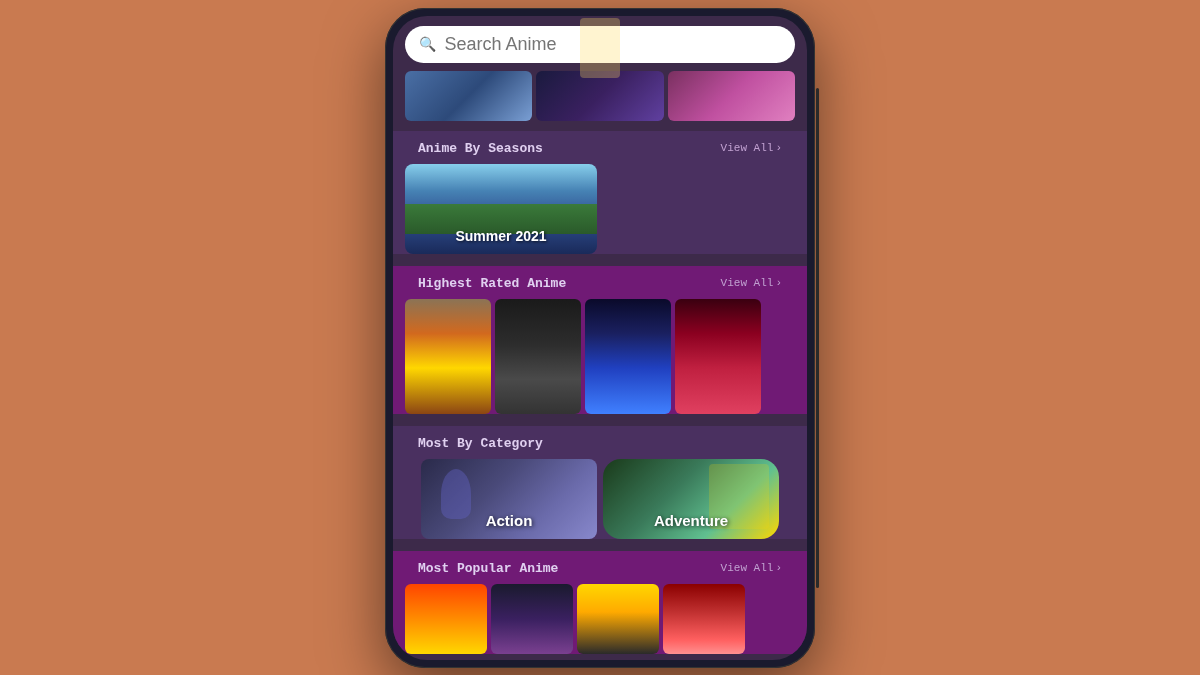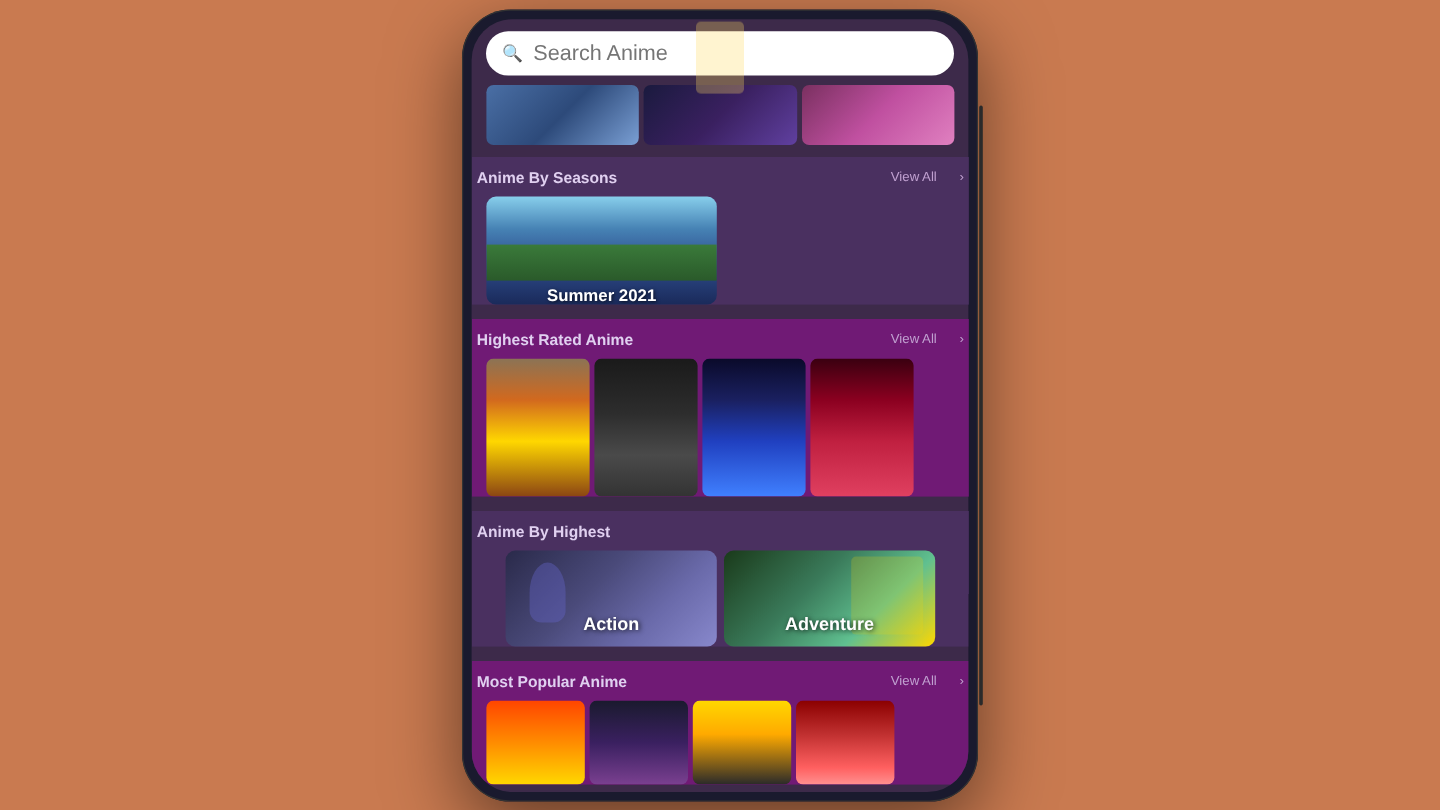--- a/index.html
+++ b/index.html
@@ -96,54 +96,55 @@
 
     .banner-thumb-3 {
       background: linear-gradient(135deg, #7a3060 0%, #c050a0 50%, #e080c0 100%);
     }
 
     
     .section-header {
       display: flex;
       justify-content: space-between;
       align-items: center;
-      padding: 4px 4px 8px;
+      padding: 4px 25px 8px;
+      font-family: Liberation Mono, monospace;
     }
 
     .section-title {
       color: #e0d0f0;
       font-size: 13px;
       font-weight: 600;
     }
 
     .view-all {
       color: #c0a0d0;
       font-size: 11px;
       display: flex;
-      gap: 19px;
+      gap: 2px;
     }
 
     
     .seasons-grid {
       display: grid;
       grid-template-columns: 1fr 1fr;
       gap: 6px;
       padding: 0 12px;
       margin-bottom: 12px;
     }
 
     .season-card {
       border-radius: 8px;
       height: 90px;
       position: relative;
       overflow: hidden;
       display: flex;
       align-items: flex-end;
       justify-content: center;
-      padding-bottom: 0;
+      padding-bottom: 10px;
       text-align: right;
     }
 
     .season-summer {
       background: linear-gradient(180deg, #87CEEB 0%, #4682B4 30%, #2F4F8F 60%, #1a2a5a 100%);
     }
 
     .season-summer::before {
       content: '';
       position: absolute;
@@ -233,20 +234,21 @@
       justify-content: center;
       padding-bottom: 10px;
     }
 
     .category-action {
       background: linear-gradient(135deg, #2a2a4a 0%, #4a4a7a 40%, #6a6aaa 70%, #8888cc 100%);
     }
 
     .category-adventure {
       background: linear-gradient(135deg, #1a3a1a 0%, #3a7a5a 40%, #60c090 70%, #ffd700 100%);
+      border-radius: 18px;
     }
 
     .category-label {
       color: #fff;
       font-size: 15px;
       font-weight: bold;
       text-shadow: 1px 1px 4px rgba(0,0,0,0.8);
       position: relative;
       z-index: 1;
     }
@@ -391,21 +393,21 @@
         <div class="rated-row">
           <div class="rated-card rated-1"></div>
           <div class="rated-card rated-2"></div>
           <div class="rated-card rated-3"></div>
           <div class="rated-card rated-4"></div>
         </div>
       </div>
 
       <div class="section-bg">
         <div class="section-header">
-          <span class="section-title">Anime By Highest</span>
+          <span class="section-title">Most By Category</span>
         </div>
         <div class="category-grid">
           <div class="category-card category-action">
             <span class="category-label">Action</span>
           </div>
           <div class="category-card category-adventure">
             <span class="category-label">Adventure</span>
           </div>
         </div>
       </div>

